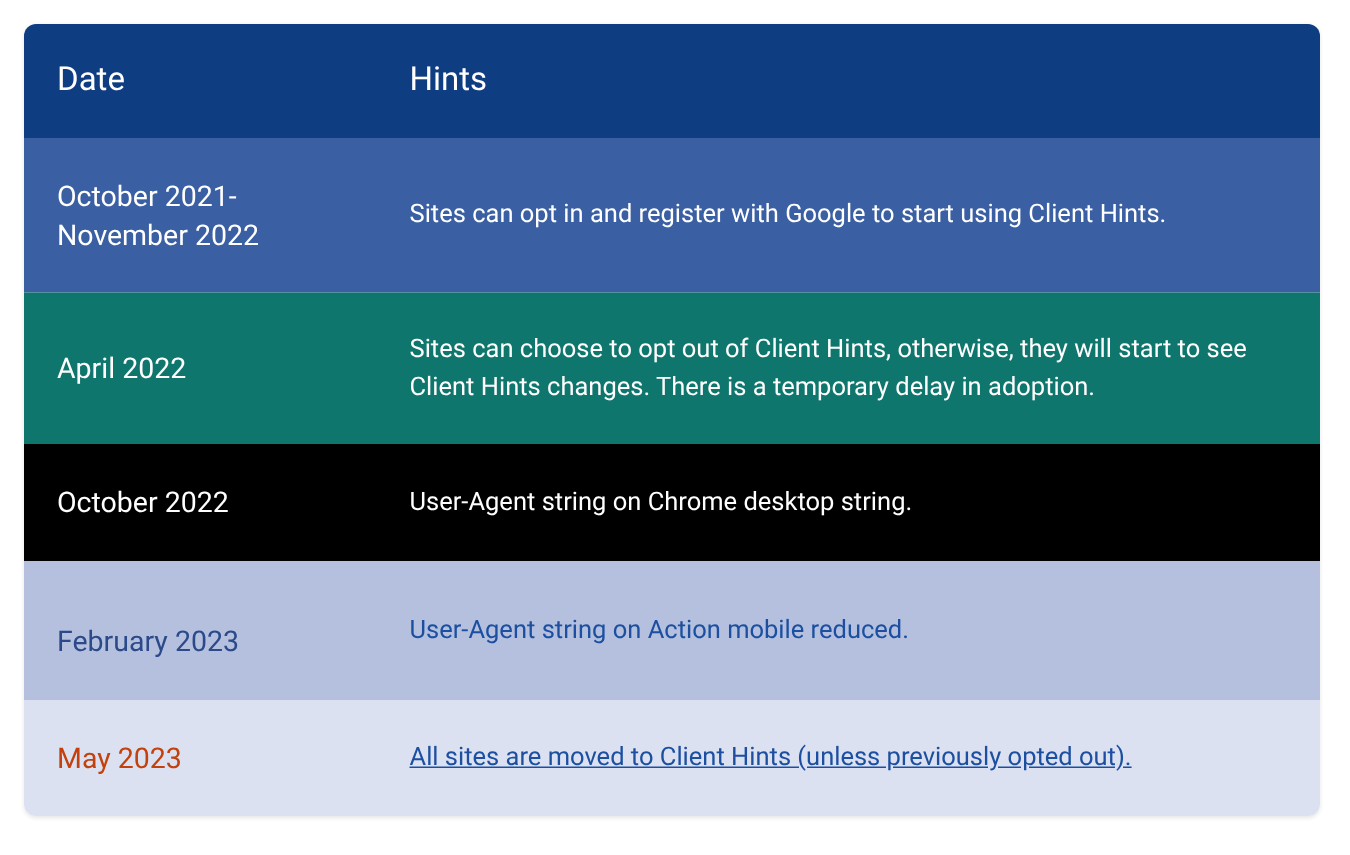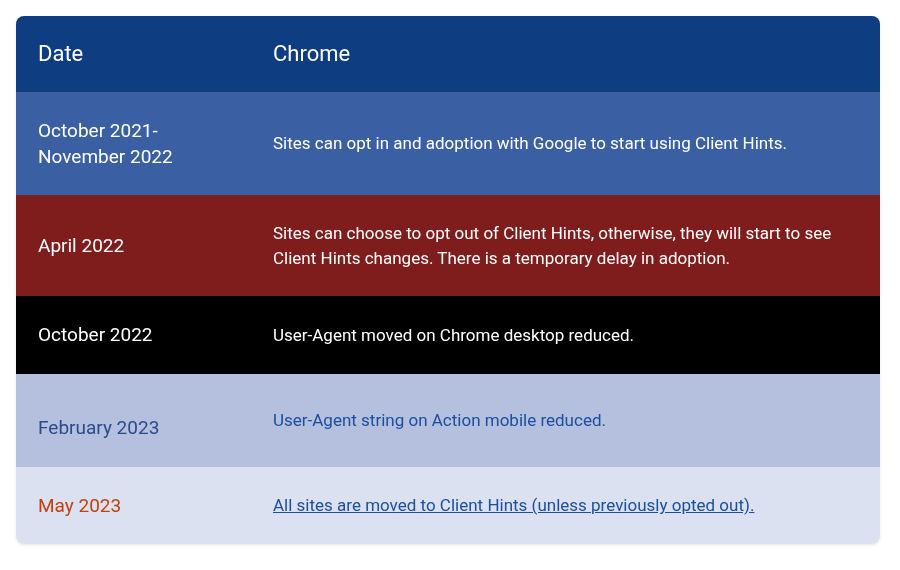--- a/index.html
+++ b/index.html
@@ -42,50 +42,50 @@
       color: #ffffff;
     }
     .header .col-date,
     .header .col-action {
       font-size: 22px;
       font-weight: 400;
       padding-top: 22px;
       padding-bottom: 22px;
     }
     .r1 { background: #3a5fa3; color: #ffffff; }
-    .r2 { background: #7f1d1d; color: #ffffff; }
+    .r2 { background: #0f766e; color: #ffffff; }
     .r3 { background: #000000; }
     .r3 .col-date { color: #ffffff; }
     .r3 .col-action { color: #ffffff; }
     .r4 { background: #b4c0de; }
     .r4 .col-date { color: #2c4a8a; margin-top: 15px; }
     .r4 .col-action { color: #1c4fa0; }
     .r5 { background: #dbe1f0; }
     .r5 .col-date { color: #c2410c; }
     .r5 .col-action { color: #1c4fa0; text-decoration: underline; }
   </style>
 </head>
 <body>
 
 <div class="table">
   <div class="row header">
     <div class="col-date">Date</div>
-    <div class="col-action">Chrome</div>
+    <div class="col-action">Hints</div>
   </div>
   <div class="row r1">
     <div class="col-date">October 2021-November 2022</div>
-    <div class="col-action">Sites can opt in and adoption with Google to start using Client Hints.</div>
+    <div class="col-action">Sites can opt in and register with Google to start using Client Hints.</div>
   </div>
   <div class="row r2">
     <div class="col-date">April 2022</div>
     <div class="col-action">Sites can choose to opt out of Client Hints, otherwise, they will start to see Client Hints changes. There is a temporary delay in adoption.</div>
   </div>
   <div class="row r3">
     <div class="col-date">October 2022</div>
-    <div class="col-action">User-Agent moved on Chrome desktop reduced.</div>
+    <div class="col-action">User-Agent string on Chrome desktop string.</div>
   </div>
   <div class="row r4">
     <div class="col-date">February 2023</div>
     <div class="col-action">User-Agent string on Action mobile reduced.</div>
   </div>
   <div class="row r5">
     <div class="col-date">May 2023</div>
     <div class="col-action">All sites are moved to Client Hints (unless previously opted out).</div>
   </div>
 </div>

